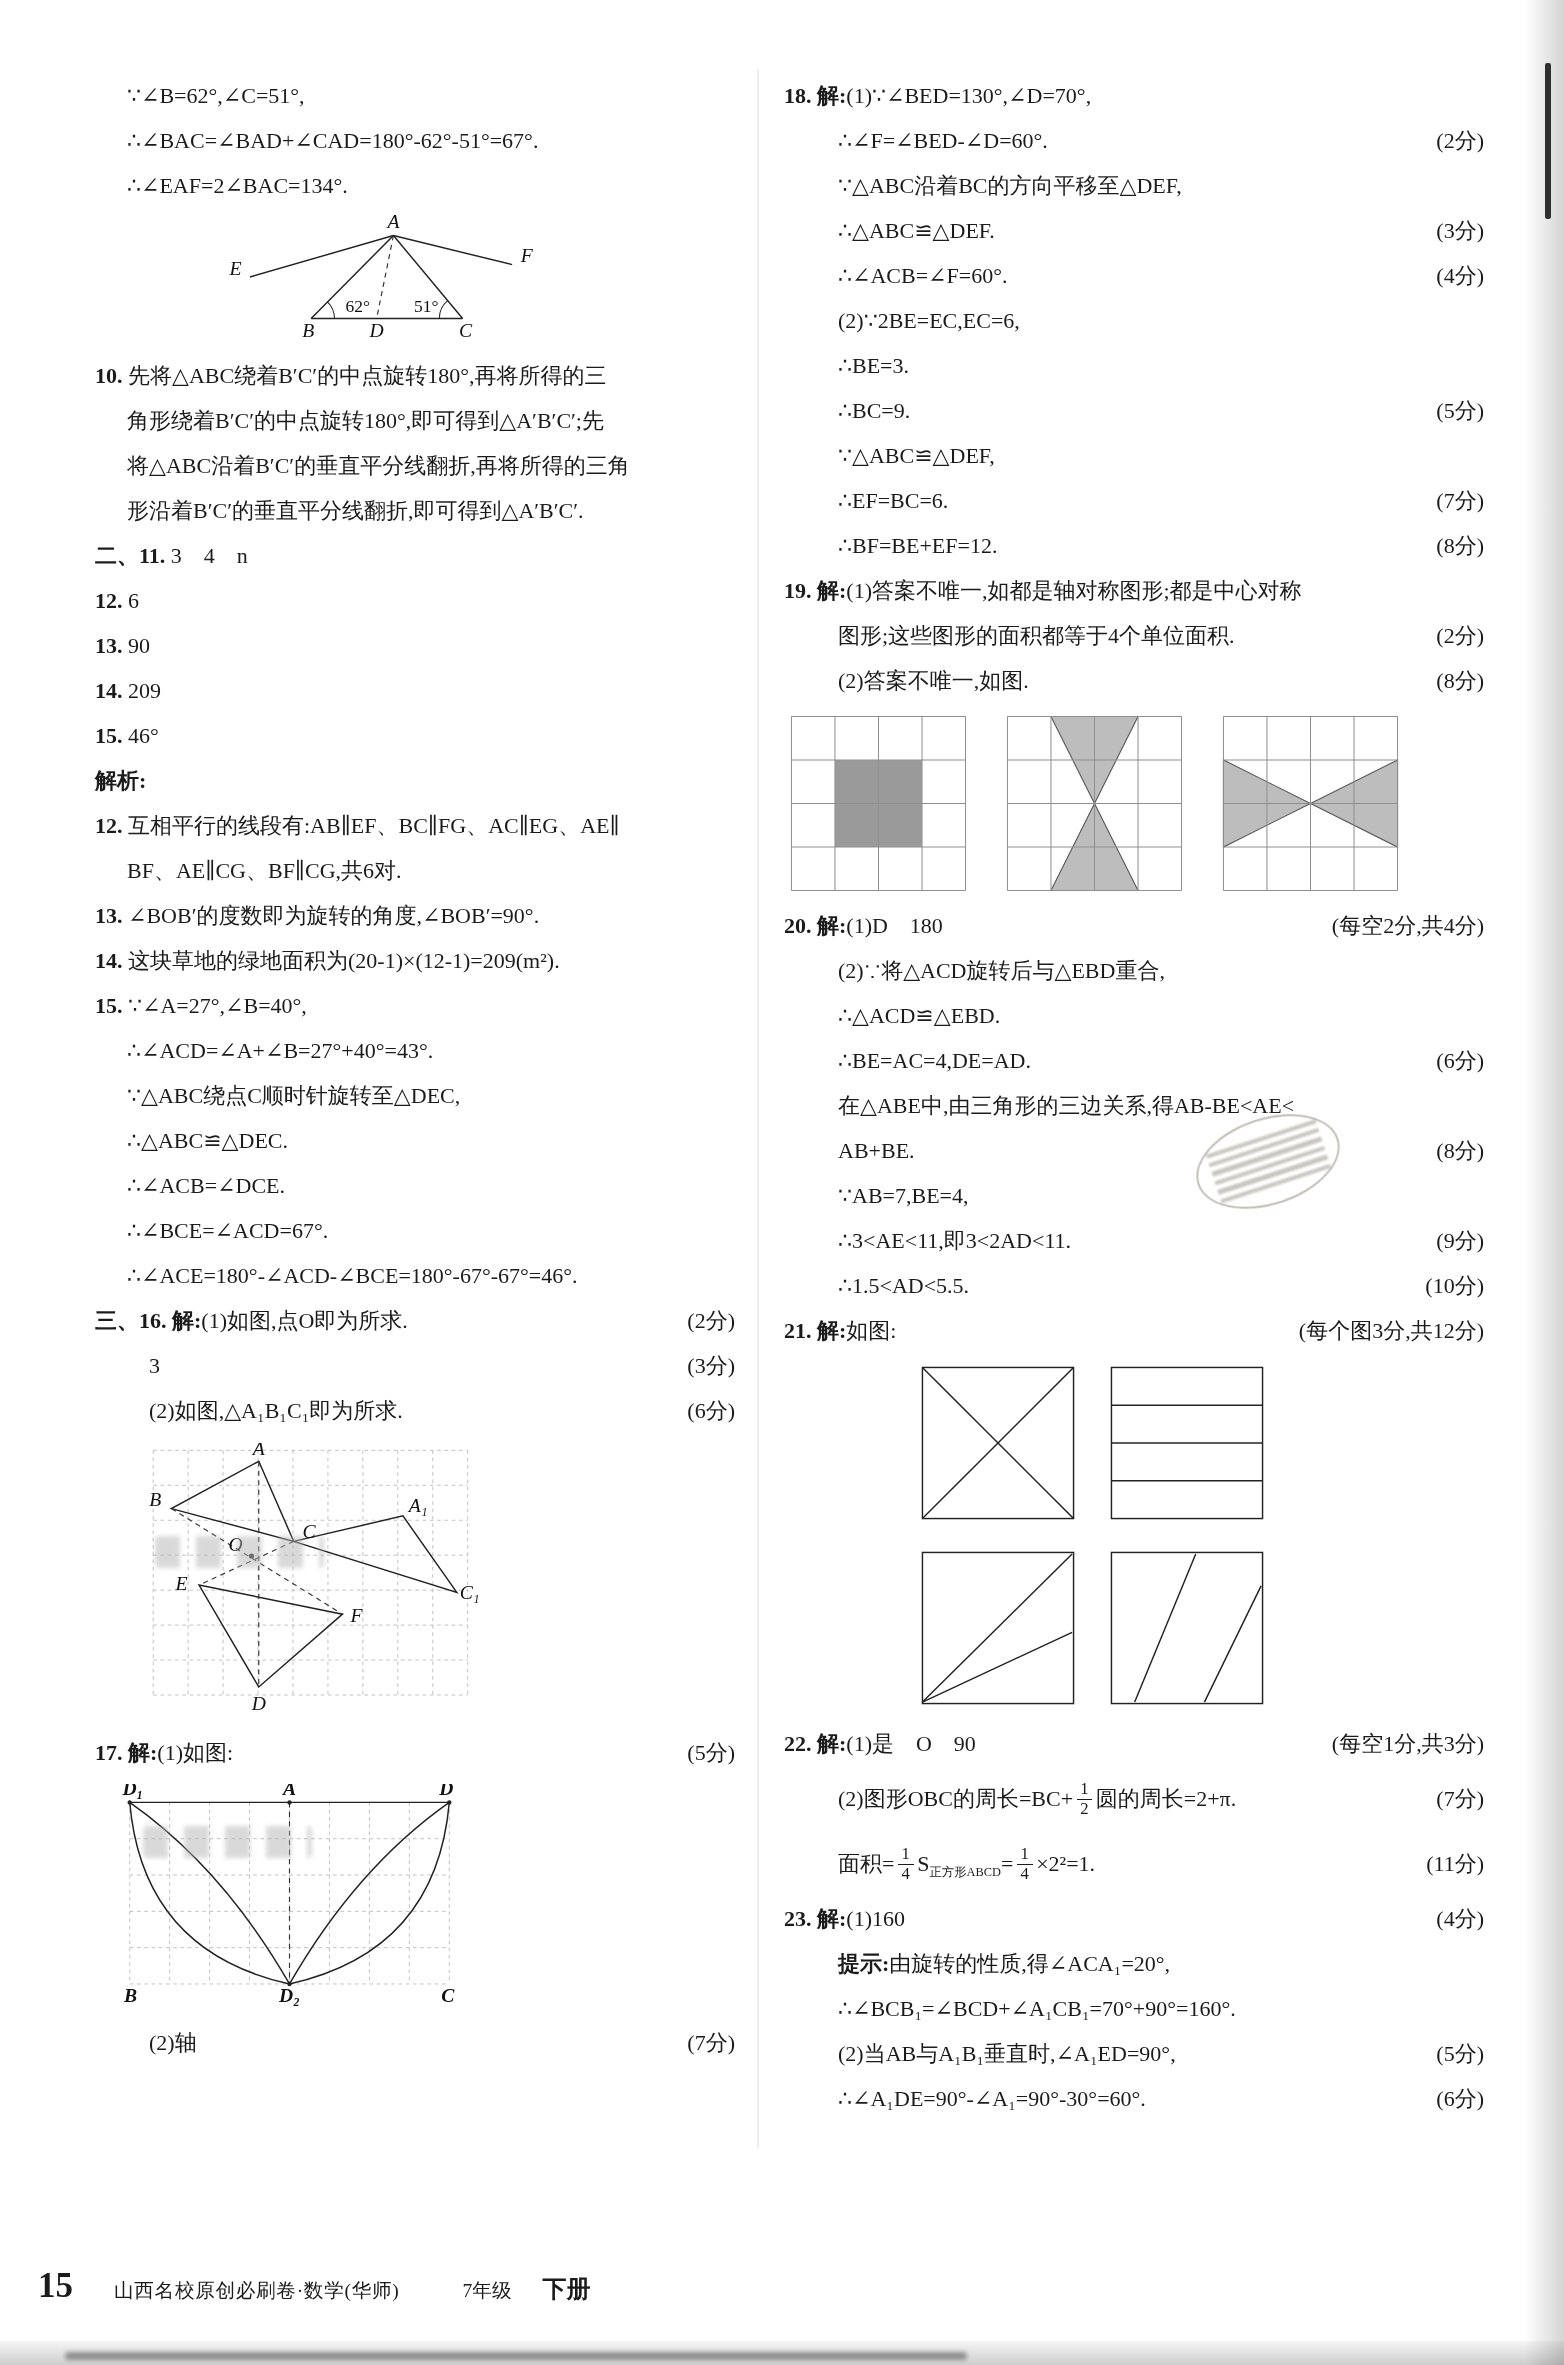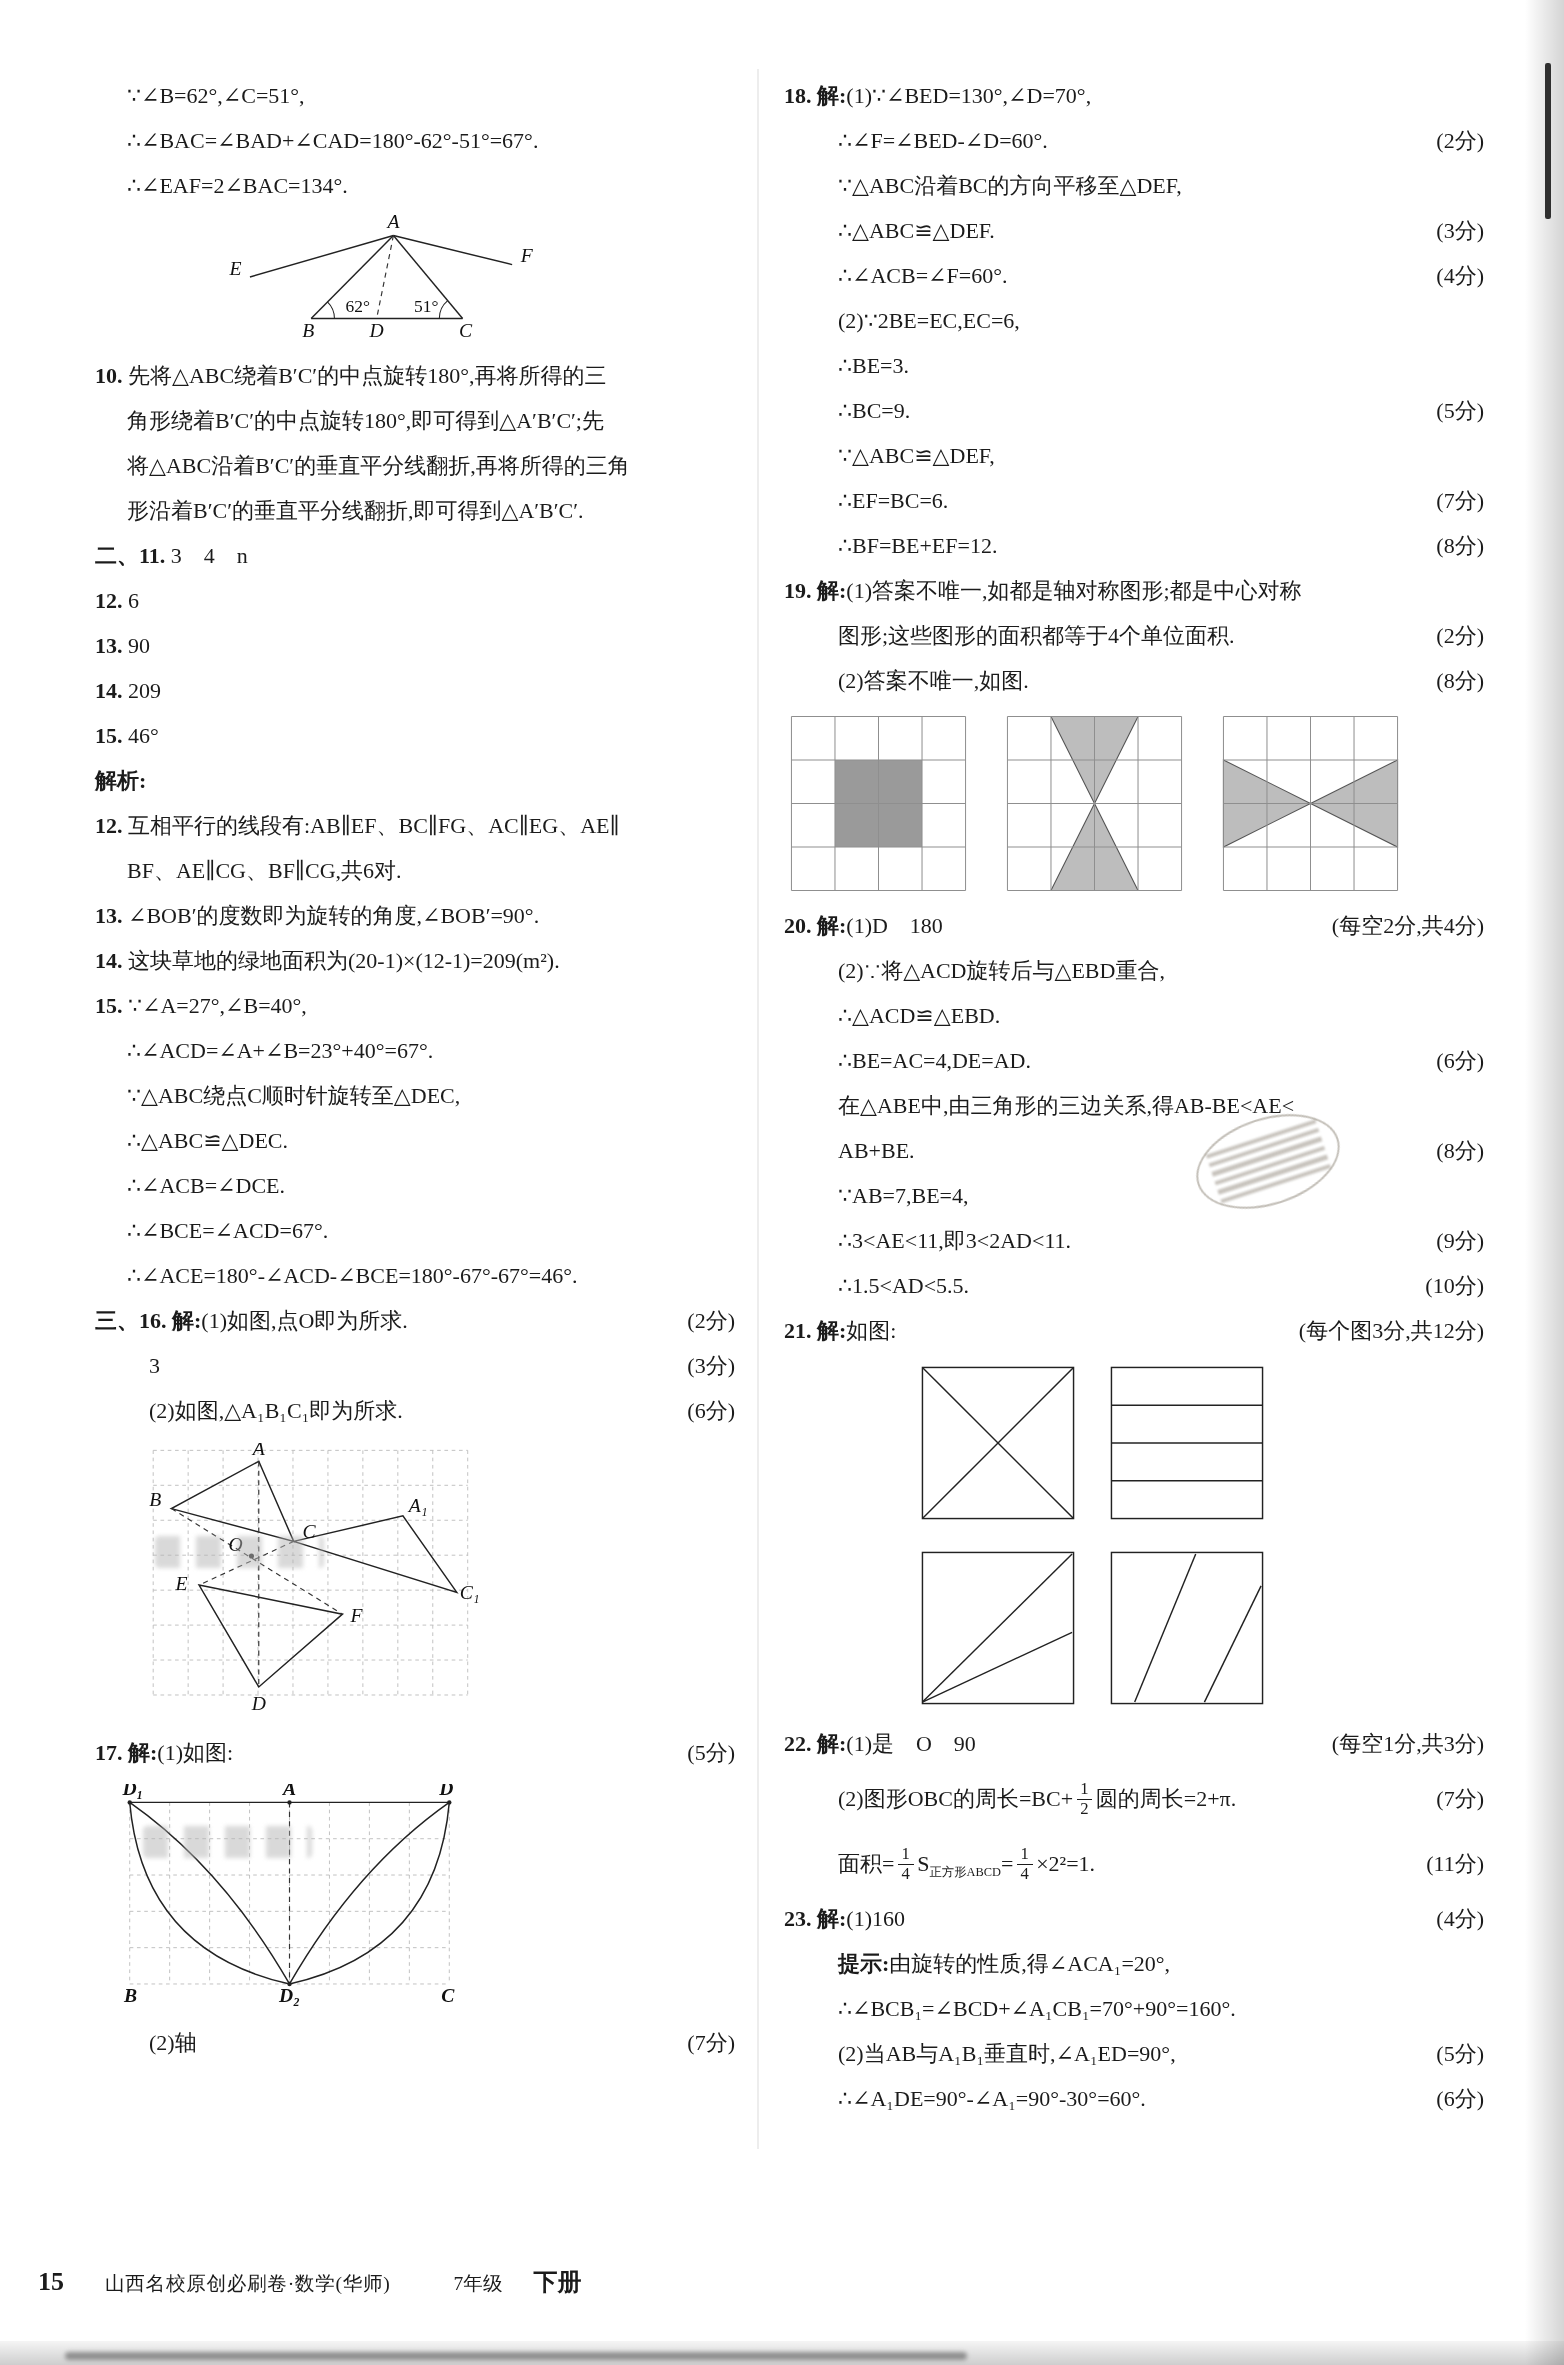--- a/index.html
+++ b/index.html
@@ -49,21 +49,21 @@
   .coldiv{position:absolute;left:757px;top:69px;width:1.5px;height:2080px;background:rgba(0,0,0,0.07);}
   .edge{position:absolute;top:0;right:0;width:39px;height:100%;
         background:linear-gradient(to right,rgba(0,0,0,0) 0%,rgba(0,0,0,0.10) 60%,rgba(0,0,0,0.17) 100%);}
   .trmark{position:absolute;left:1545px;top:63px;width:5.8px;height:156px;background:#2f2f2f;
           filter:blur(0.7px);border-radius:2.2px;}
   .bband{position:absolute;left:0;bottom:0;width:100%;height:25px;
          background:linear-gradient(to bottom,rgba(0,0,0,0.04),rgba(0,0,0,0.20));}
   .smudge{position:absolute;left:65px;bottom:5.8px;width:902px;height:8px;background:#6f6f6f;
           border-radius:4.4px;filter:blur(2.2px);opacity:.7;}
   .pfooter{position:absolute;left:38px;top:2266px;display:flex;align-items:baseline;white-space:nowrap;}
-  .pgnum{font-size:26px;font-weight:bold;}
+  .pgnum{font-size:35px;font-weight:bold;}
   .ftitle{font-size:19.6px;margin-left:41px;letter-spacing:0.7px;}
   .fgrade{font-size:19.6px;margin-left:63px;}
   .fvol{font-size:24px;margin-left:31px;font-weight:bold;}
 </style>
 </head>
 <body>
 
 <div class="page">
 
   <div class="col left">
@@ -100,21 +100,21 @@
       <div class="line ind0"><span class="lt"><b class="bp">12. </b>6</span></div>
       <div class="line ind0"><span class="lt"><b class="bp">13. </b>90</span></div>
       <div class="line ind0"><span class="lt"><b class="bp">14. </b>209</span></div>
       <div class="line ind0"><span class="lt"><b class="bp">15. </b>46°</span></div>
       <div class="line ind0"><span class="lt"><b class="bp">解析:</b></span></div>
       <div class="line ind0"><span class="lt"><b class="bp">12. </b>互相平行的线段有:AB∥EF、BC∥FG、AC∥EG、AE∥</span></div>
       <div class="line ind1"><span class="lt">BF、AE∥CG、BF∥CG,共6对.</span></div>
       <div class="line ind0"><span class="lt"><b class="bp">13. </b>∠BOB′的度数即为旋转的角度,∠BOB′=90°.</span></div>
       <div class="line ind0"><span class="lt"><b class="bp">14. </b>这块草地的绿地面积为(20-1)×(12-1)=209(m²).</span></div>
       <div class="line ind0"><span class="lt"><b class="bp">15. </b>∵∠A=27°,∠B=40°,</span></div>
-      <div class="line ind1"><span class="lt">∴∠ACD=∠A+∠B=23°+40°=67°.</span></div>
+      <div class="line ind1"><span class="lt">∴∠ACD=∠A+∠B=27°+40°=43°.</span></div>
       <div class="line ind1"><span class="lt">∵△ABC绕点C顺时针旋转至△DEC,</span></div>
       <div class="line ind1"><span class="lt">∴△ABC≌△DEC.</span></div>
       <div class="line ind1"><span class="lt">∴∠ACB=∠DCE.</span></div>
       <div class="line ind1"><span class="lt">∴∠BCE=∠ACD=67°.</span></div>
       <div class="line ind1"><span class="lt">∴∠ACE=180°-∠ACD-∠BCE=180°-67°-67°=46°.</span></div>
       <div class="line ind0"><span class="lt"><b class="bp">三、16. 解:</b>(1)如图,点O即为所求.</span><span class="score">(2分)</span></div>
       <div class="line ind2"><span class="lt">3</span><span class="score">(3分)</span></div>
       <div class="line ind2"><span class="lt">(2)如图,△A₁B₁C₁即为所求.</span><span class="score">(6分)</span></div>
       <div class="figwrap fw2" id="fig2">
       <div class="wm" style="left:20.4px;top:93px;width:169px;"></div>

